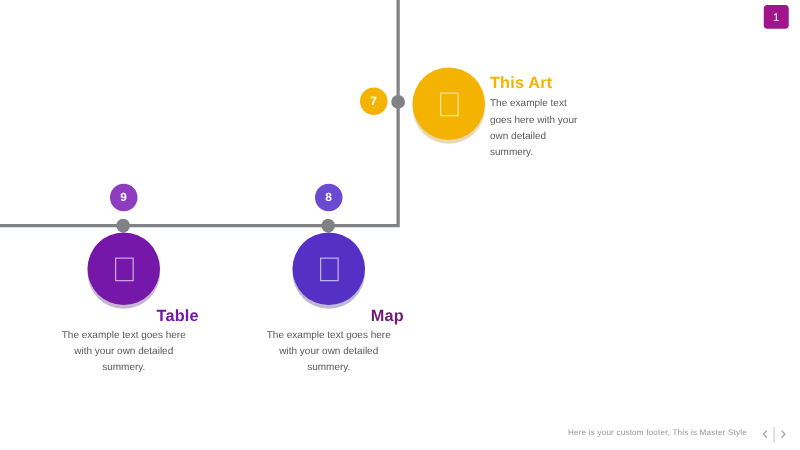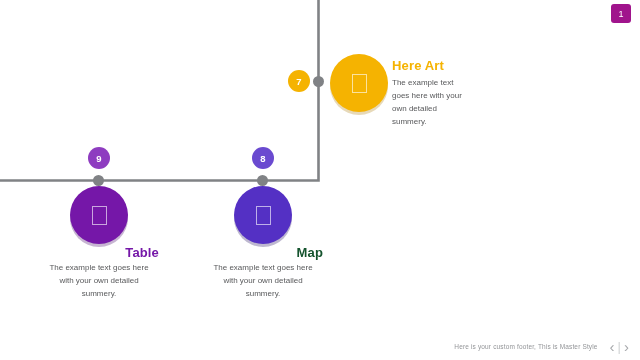--- a/index.html
+++ b/index.html
@@ -161,21 +161,21 @@
       <span>7</span>
     </div>
 
     <div class="dot" style="left:313px; top:76px;"></div>
 
     <div class="node-circle" style="left:330px; top:54px; width:58px; height:58px; background:#f5b301;
                 box-shadow: 0 3px 0 rgba(170,120,0,0.28);">
       <span class="glyph"></span>
     </div>
 
-    <div class="node-title left-align" style="left:392px; top:58px; width:120px; color:#f5b301;">Here Art</div>
+    <div class="node-title left-align" style="left:392px; top:58px; width:120px; color:#f5b301;">This Art</div>
 
     <div class="node-body left-align" style="left:392px; top:77px; width:78px;">The example text goes here with your own detailed summery.</div>
   </div>
 
   <div class="node" style="left:0; top:0; width:640px; height:360px;">
 
     <div class="badge" style="left:88px; top:147px; width:22px; height:22px; background:#8e3cc0;">
       <span>9</span>
     </div>
 
@@ -197,21 +197,21 @@
       <span>8</span>
     </div>
 
     <div class="dot" style="left:257px; top:175px;"></div>
 
     <div class="node-circle" style="left:234px; top:186px; width:58px; height:58px; background:#5430c4;
                 box-shadow: 0 3px 0 rgba(40,20,100,0.30);">
       <span class="glyph"></span>
     </div>
 
-    <div class="node-title" style="left:203px; top:245px; width:120px; color:#14532d;">Map</div>
+    <div class="node-title" style="left:203px; top:245px; width:120px; color:#701a75;">Map</div>
 
     <div class="node-body" style="left:213px; top:262px; width:100px;">The example text goes here with your own detailed summery.</div>
   </div>
 
   <div id="page-badge">
     <span>1</span>
   </div>
 
   <div id="footer">
     <span id="footer-text">Here is your custom footer, This is Master Style</span>

